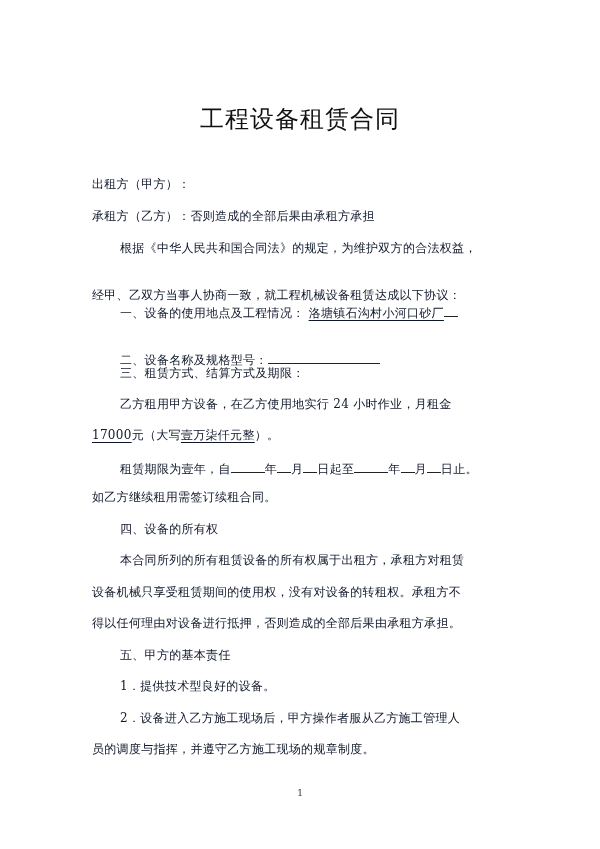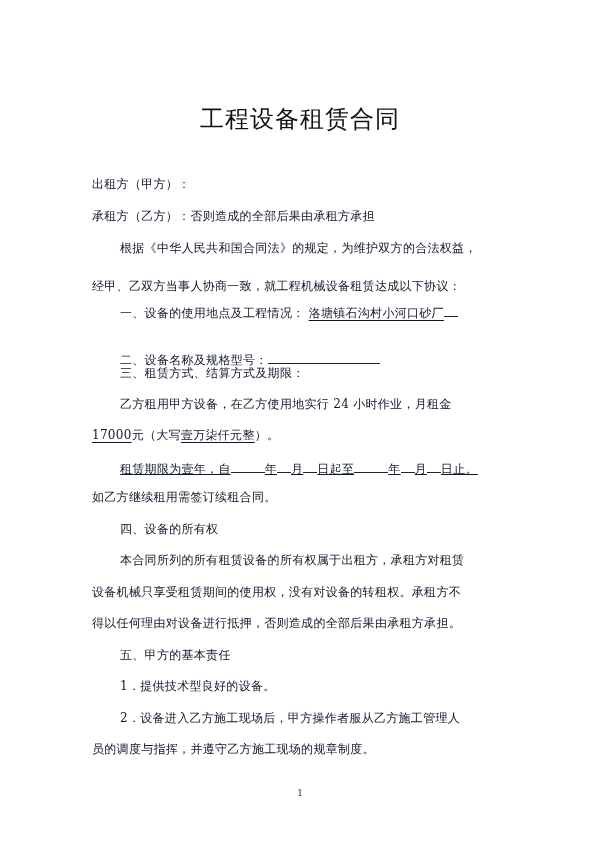--- a/index.html
+++ b/index.html
@@ -69,40 +69,40 @@
 
   <div class="line" style="top:176px;">
     <span>出租方（甲方）：</span>
   </div>
 
   <div class="line" style="top:208px;">
     <span>承租方（乙方）：</span><span>否则造成的全部后果由承租方承担</span>
   </div>
 
   <div class="line indent" style="top:240px;font-family:Liberation Serif, serif;">根据《中华人民共和国合同法》的规定，为维护双方的合法权益，</div>
-  <div class="line" style="top:278px;font-family:Liberation Serif, serif;">经甲、乙双方当事人协商一致，就工程机械设备租赁达成以下协议：</div>
+  <div class="line" style="top:287px;font-family:Liberation Serif, serif;">经甲、乙双方当事人协商一致，就工程机械设备租赁达成以下协议：</div>
 
   <div class="line indent" style="top:302px;">
     <span>一、设备的使用地点及工程情况：</span>
     <span class="u">洛塘镇石沟村小河口砂厂</span><span class="blank" style="width:14px;"></span>
   </div>
 
   <div class="line indent" style="top:349px;">
     <span>二、设备名称及规格型号：</span><span class="blank" style="width:112px;"></span>
   </div>
 
   <div class="line indent" style="top:365px;">三、租赁方式、结算方式及期限：</div>
 
   <div class="line indent" style="top:396px;">乙方租用甲方设备，在乙方使用地实行 24 小时作业，月租金</div>
 
   <div class="line" style="top:427px;">
     <span class="u">17000</span><span>元（大写</span><span class="u">壹万柒仟元整</span><span>）。</span>
   </div>
 
-  <div class="line indent" style="top:458px;text-decoration:underline;">
+  <div class="line indent" style="top:458px;">
     <span>租赁期限为壹年，自</span><span class="blank" style="width:34px;"></span><span>年</span><span class="blank" style="width:14px;"></span><span>月</span><span class="blank" style="width:14px;"></span><span>日起至</span><span class="blank" style="width:34px;"></span><span>年</span><span class="blank" style="width:14px;"></span><span>月</span><span class="blank" style="width:14px;"></span><span>日止。</span>
   </div>
 
   <div class="line indent" style="top:521px;">四、设备的所有权</div>
 
   <div class="line" style="top:489px;">如乙方继续租用需签订续租合同。</div>
   <div class="line indent" style="top:552px;">本合同所列的所有租赁设备的所有权属于出租方，承租方对租赁</div>
   <div class="line" style="top:584px;">设备机械只享受租赁期间的使用权，没有对设备的转租权。承租方不</div>
   <div class="line" style="top:615px;">得以任何理由对设备进行抵押，否则造成的全部后果由承租方承担。</div>
 

